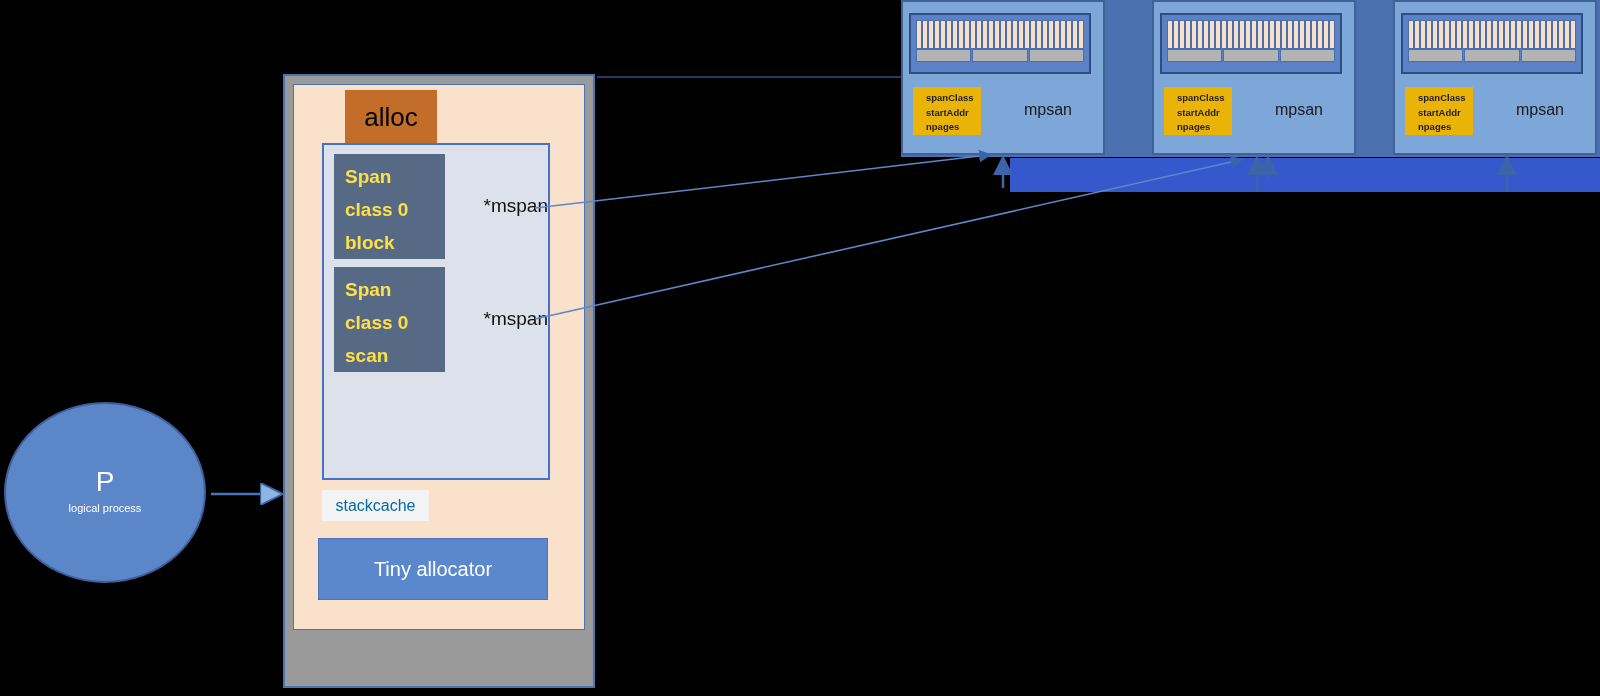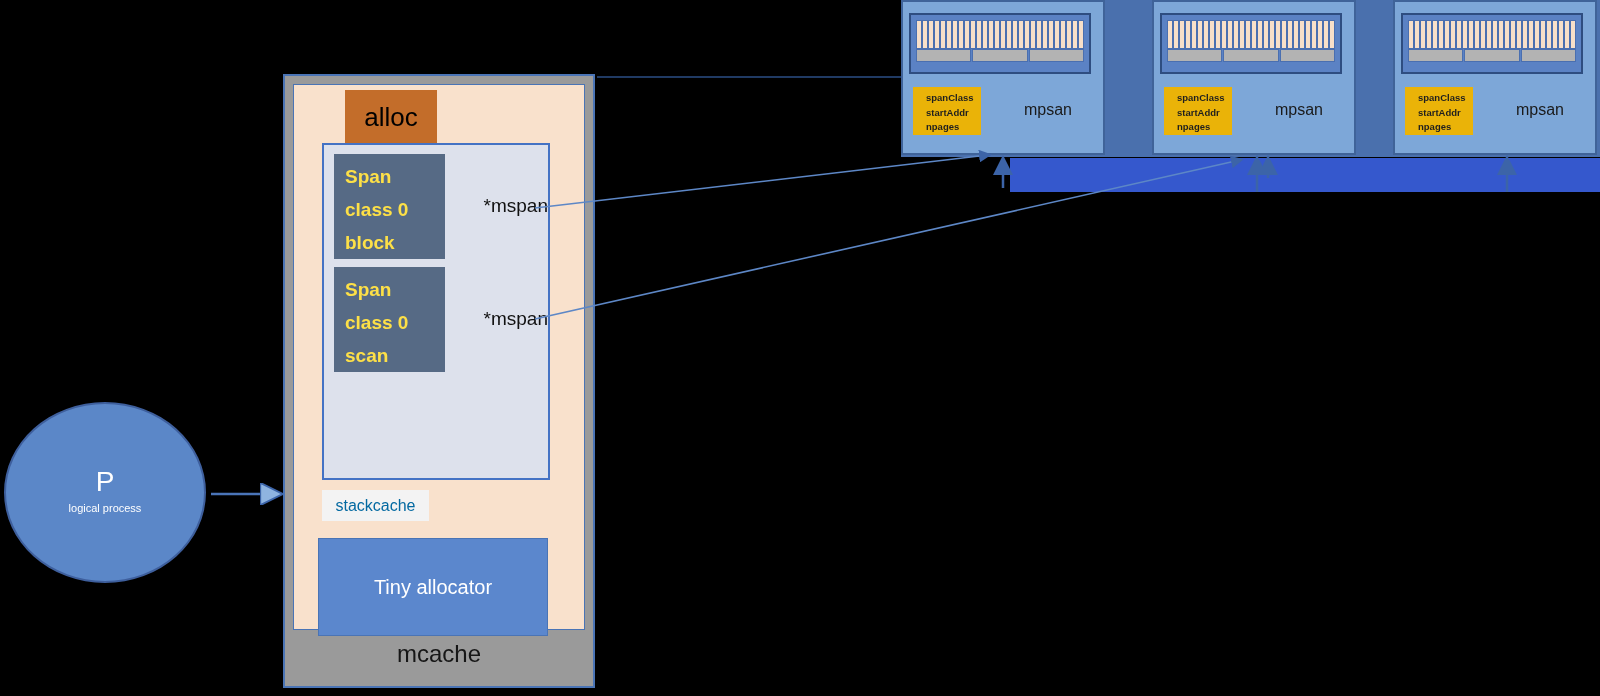--- a/index.html
+++ b/index.html
@@ -89,21 +89,21 @@
     left:46px; top:236px;
     color:#111111; font-size:17.5px; line-height:25.5px;
   }
   .stackcache{
     left:37px; top:414px; width:107px; height:31px;
     background:var(--stackcache_fill);
     color:#0369a1; font-size:16px;
     display:flex; align-items:center; justify-content:center;
   }
   .tiny{
-    left:33px; top:462px; width:230px; height:98px;
+    left:33px; top:462px; width:230px; height:62px;
     background:var(--tiny_fill);
     border:1px solid var(--accent_blue);
     color:#ffffff; font-size:20px;
     display:flex; align-items:center; justify-content:center;
   }
   .mcache-label{
     left:0; top:564px; width:100%;
     text-align:center; color:#161616; font-size:24px;
   }
 
@@ -171,21 +171,20 @@
       <div>Span</div>
       <div>class 0</div>
       <div>scan</div>
     </div>
     <div class="abs ptr ptr2">*mspan</div>
 
   </div>
 
   <div class="abs stackcache">stackcache</div>
   <div class="abs tiny">Tiny allocator</div>
-  <div class="abs mcache-label">mcache</div>
 </div>
 
 <div class="abs mspan-box b1">
   <div class="abs frame">
     <div class="bars">
         <span class="bar"></span>
         <span class="bar"></span>
         <span class="bar"></span>
         <span class="bar"></span>
         <span class="bar"></span>

